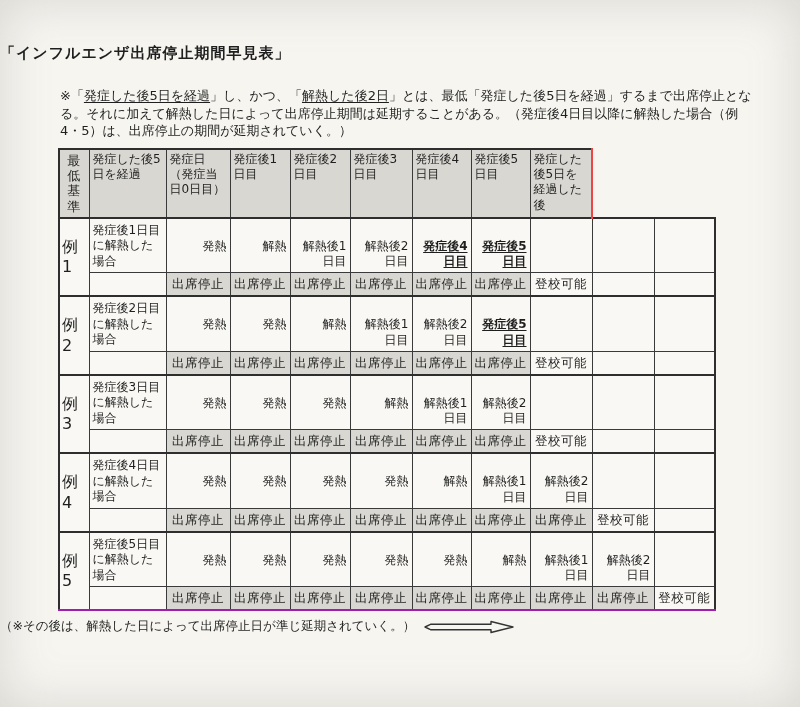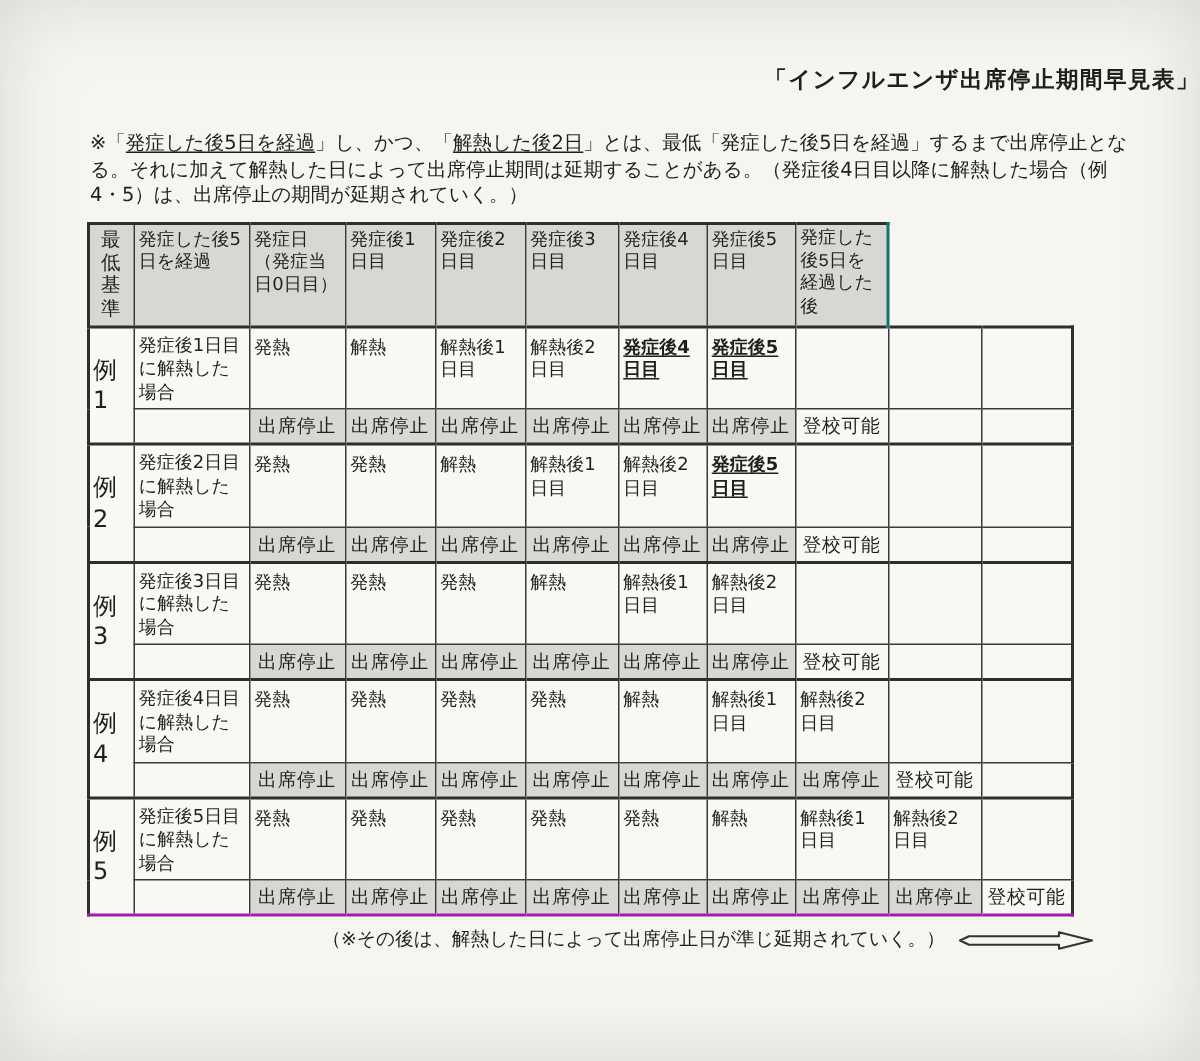--- a/index.html
+++ b/index.html
@@ -7,21 +7,21 @@
     width:800px;height:707px;
     background:#f6f5f0;
     box-shadow: inset 0 0 50px rgba(140,138,128,.28);
     font-family:"DejaVu Sans",sans-serif;
     color:#1f1f1f;
     position:relative;
     overflow:hidden;
   }
   .title{
     margin-top:44px;
-    text-align:right;
+    text-align:left;
     font-size:15px;
     letter-spacing:1px;
     font-weight:bold;
   }
   .note{
     margin:24px 45px 0 60px;
     font-size:13px;
     line-height:1.35;
     word-break:break-all;
   }
@@ -48,38 +48,38 @@
 
   tr.header-row{ height:66px; }
   tr.state-row{ height:55px; }
   tr.status-row{ height:20px; }
 
   td.corner{ vertical-align:top; }
   .corner-inner{ width:14px; margin:1px auto; word-break:break-all; font-size:13px; line-height:1.18; }
 
   td.label-cell{ vertical-align:middle; padding-left:2px; font-size:16px; }
   td.case-cell{ padding-top:4px; }
-  td.state-cell{ padding-top:5px; }
+  td.state-cell{ padding-top:20px;text-align:right; }
   td.status-cell{
     text-align:center; vertical-align:middle;
     font-size:12.5px; padding:3px 0;
     letter-spacing:.5px;
   }
   .em{ font-weight:bold; text-decoration:underline; text-underline-offset:2px; }
 
   
   tr.header-row td:not(.ghost){ border-top:2px solid #2e2e2e; }
   tr.group-first td{ border-top:2px solid #2e2e2e;margin-top:16px; }
   td.col-first{ border-left:2px solid #2e2e2e; }
   td.col-last{ border-right:2px solid #2e2e2e; }
-  td.hdr-last{ border-right:2px solid #0f766e;font-family:Liberation Mono, monospace; }
+  td.hdr-last{ border-right:2px solid #ef4444; }
   td.row-last{ border-bottom:2px solid #a21caf; }
 
   .footer{
-    display:flex; align-items:center; justify-content:flex-end;
+    display:flex; align-items:center; 
     width:800px; box-sizing:border-box;
     padding-right:70px; margin-top:7px;
     font-size:12.5px;
   }
   .footer .arrow{ margin-left:8px; flex:0 0 auto; }
 </style>
 </head>
 <body>
 
 <div class="title">「インフルエンザ出席停止期間早見表」</div>

